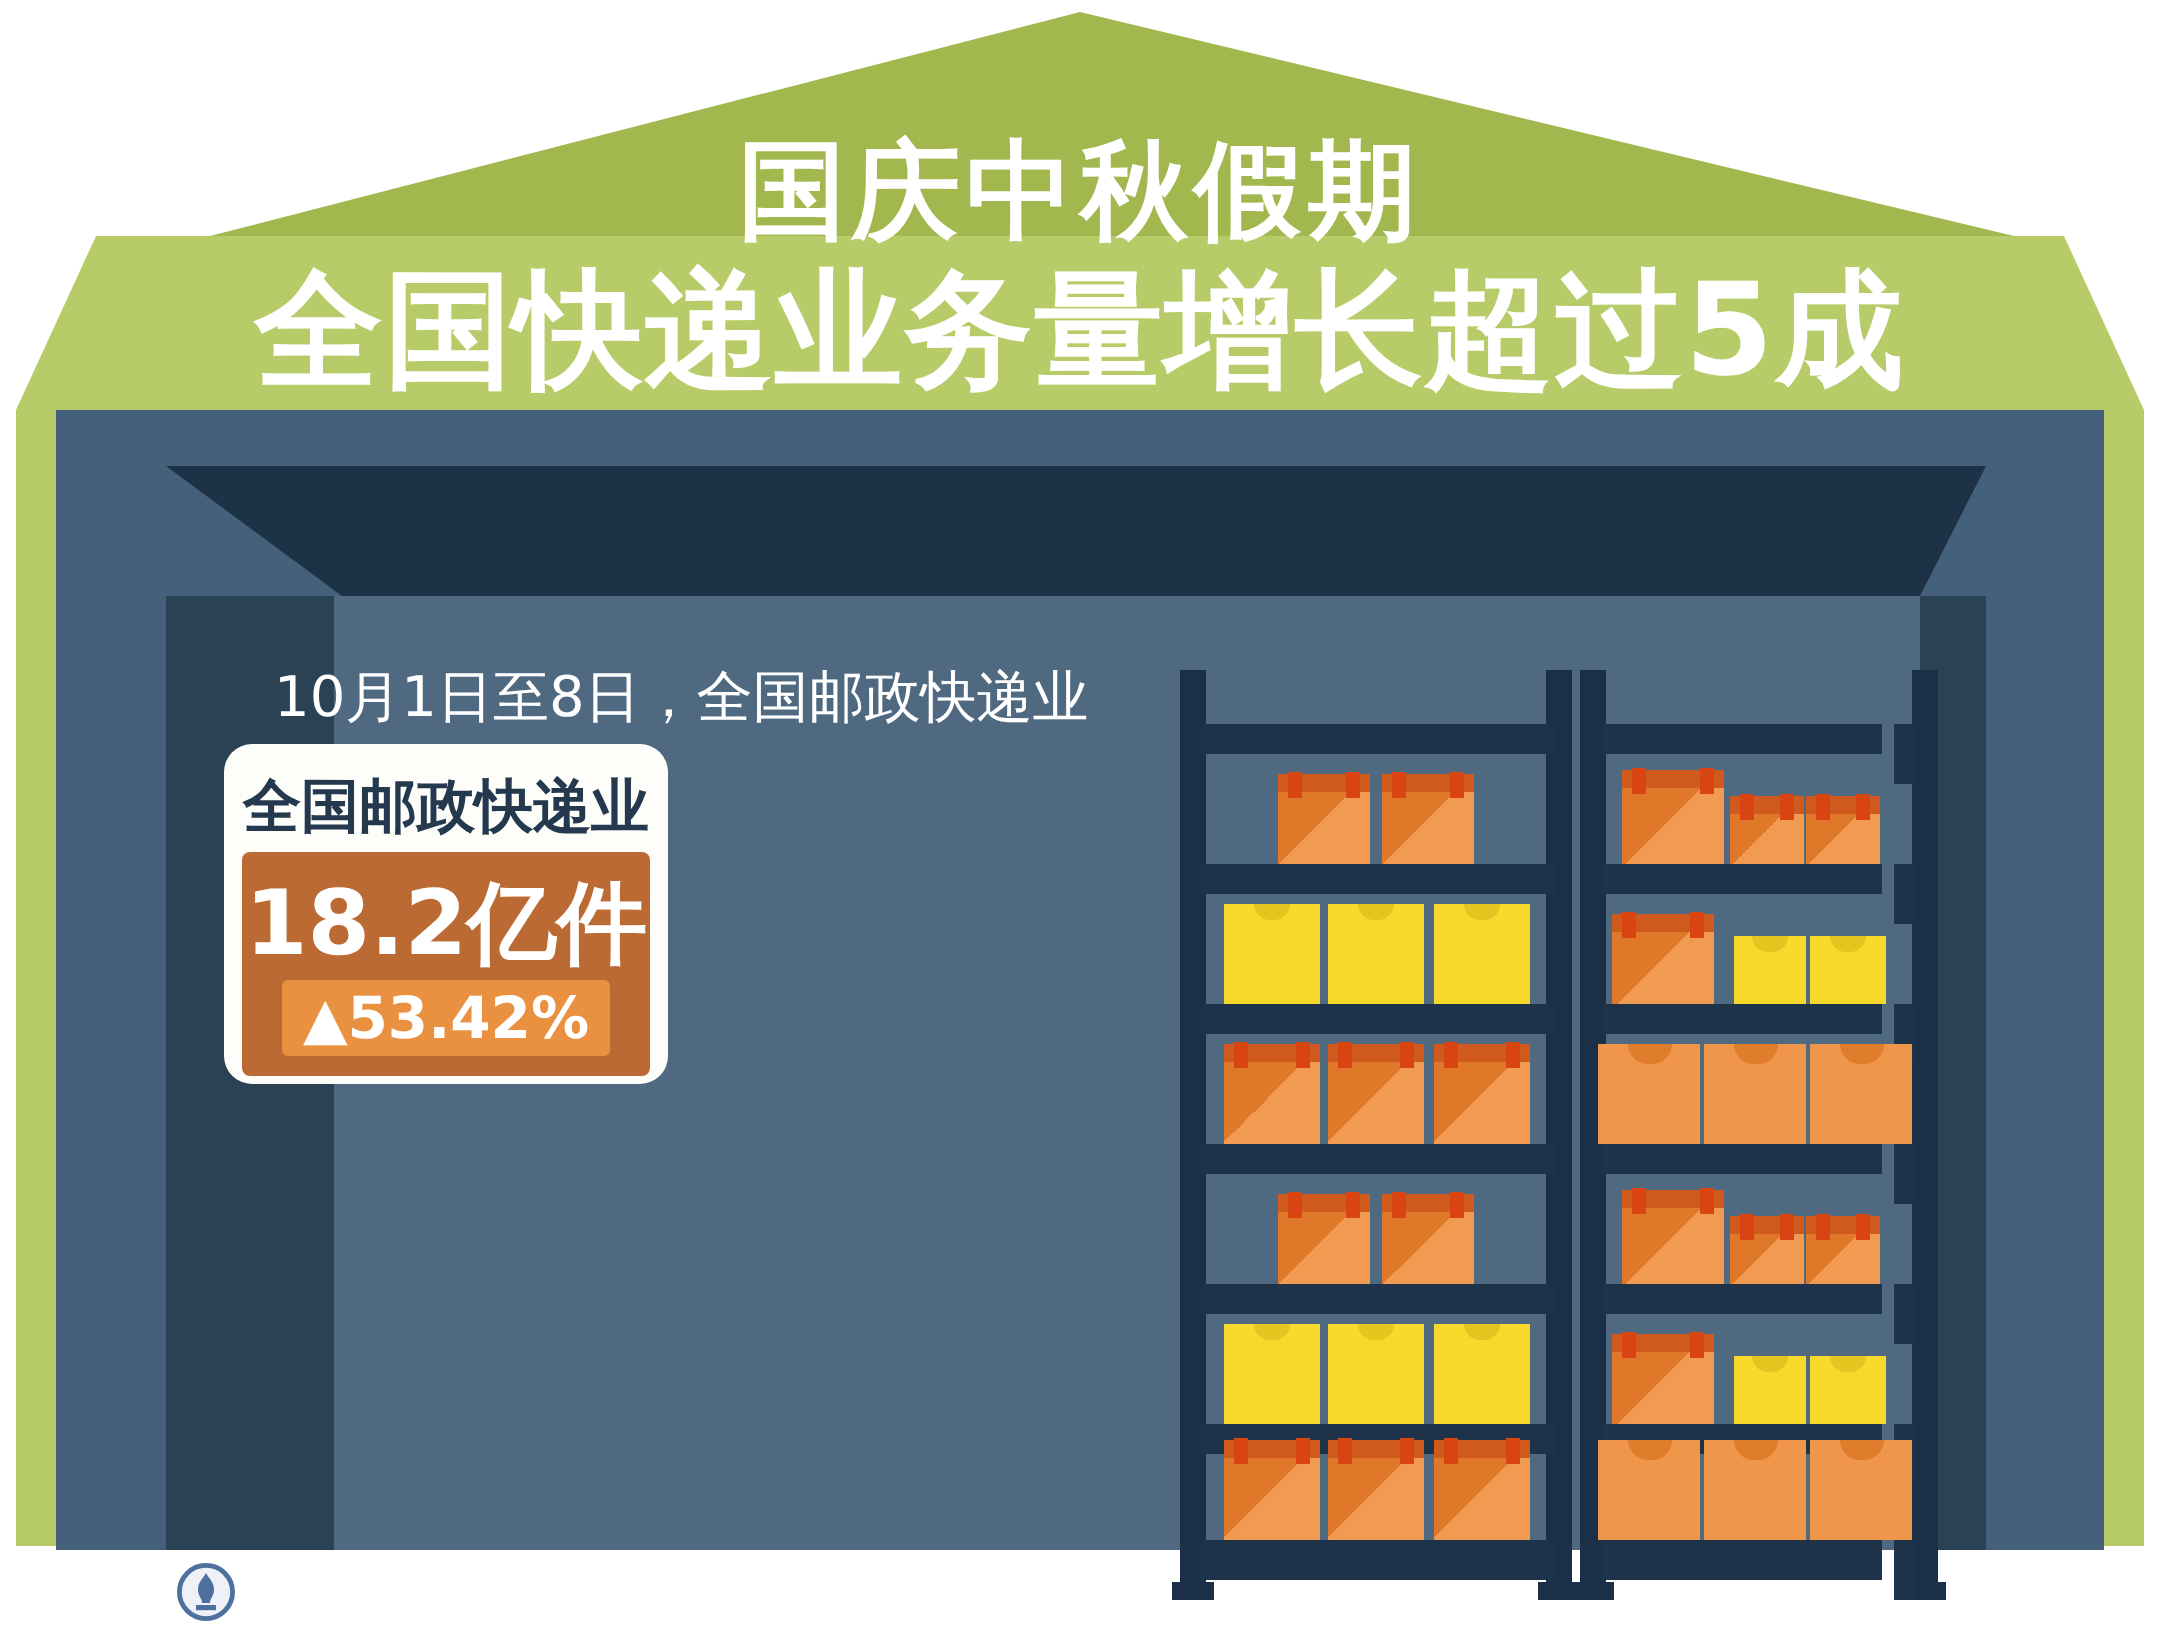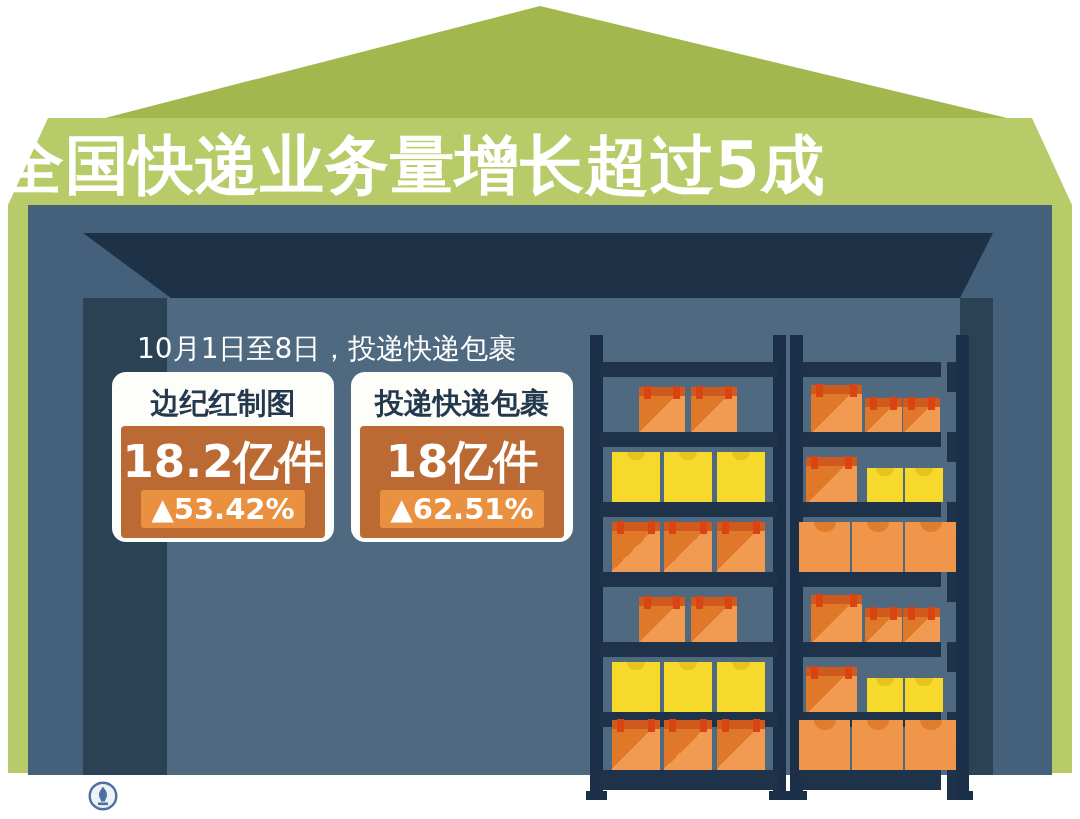--- a/index.html
+++ b/index.html
@@ -5,21 +5,21 @@
   html,body{margin:0;padding:0;background:#ffffff;}
   .page{position:relative;width:1080px;height:819px;background:#ffffff;overflow:hidden;
         font-family:"DejaVu Sans",sans-serif;}
   
   .roof-dark{position:absolute;left:0;top:0;width:1080px;height:210px;background:#a2b84e;
              clip-path:polygon(540px 6px,1007px 118px,105px 118px);}
   .roof-light{position:absolute;left:0;top:0;width:1080px;height:210px;background:#b7cc68;
               clip-path:polygon(48px 118px,1032px 118px,1072px 205px,8px 205px);}
   .title1{position:absolute;left:0;top:60px;width:1080px;text-align:center;color:#ffffff;
           font-size:54px;font-weight:bold;letter-spacing:3px;z-index:3;}
-  .title2{position:absolute;left:0;top:122px;width:1080px;color:#ffffff;
+  .title2{position:absolute;left:0;top:122px;width:1080px;text-align:center;color:#ffffff;
           font-size:64px;font-weight:bold;letter-spacing:1px;z-index:3;}
   
   .stripe{position:absolute;top:205px;width:20px;height:568px;background:#b7cc68;}
   .stripe.l{left:8px}.stripe.r{left:1052px}
   .body-bg{position:absolute;left:28px;top:205px;width:1024px;height:570px;background:#45607a;}
   .interior{position:absolute;left:167px;top:298px;width:793px;height:477px;background:#4f6980;}
   .wall{position:absolute;top:298px;height:477px;background:#2b4154;}
   .wall.l{left:83px;width:84px}.wall.r{left:960px;width:33px}
   .header-band{position:absolute;left:83px;top:233px;width:910px;height:65px;background:#1d3246;
                clip-path:polygon(0 0,910px 0,877px 65px,88px 65px);}
@@ -67,20 +67,21 @@
   .footer-logo{position:absolute;left:88px;top:781px;width:30px;height:30px;z-index:4;}
   .footer-credit{position:absolute;left:128px;top:786px;color:#404040;font-size:23px;z-index:4;}
 </style>
 </head>
 <body>
 
 <div class="page">
 
   <div class="roof-dark"></div>
   <div class="roof-light"></div>
+  <div class="title1">国庆中秋假期</div>
   <div class="title2">全国快递业务量增长超过5成</div>
 
   <div class="stripe l"></div>
   <div class="stripe r"></div>
   <div class="body-bg"></div>
   <div class="interior"></div>
   <div class="wall l"></div>
   <div class="wall r"></div>
   <div class="header-band"></div>
 
@@ -247,37 +248,30 @@
         <div class="notch"></div>
       </div>
       <div class="pkg plain" style="left: 852px; top: 720px; width: 51px; height: 50px;">
         <div class="notch"></div>
       </div>
       <div class="pkg plain" style="left: 905px; top: 720px; width: 51px; height: 50px;">
         <div class="notch"></div>
       </div>
     </div>
 
-  <div class="intro">10月1日至8日，投递快递包裹</div>
+  <div class="intro">10月1日至8日，全国邮政快递业</div>
 
   <div class="stat-card c1">
-    <div class="card-label">边纪红制图</div>
+    <div class="card-label">全国邮政快递业</div>
     <div class="card-box">
       <div class="card-value">18.2亿件</div>
       <div class="card-growth">▲53.42%</div>
     </div>
   </div>
 
-  <div class="stat-card c2">
-    <div class="card-label">投递快递包裹</div>
-    <div class="card-box">
-      <div class="card-value">18亿件</div>
-      <div class="card-growth">▲62.51%</div>
-    </div>
-  </div>
 
 
   <div class="footer-logo">
     <svg width="30" height="30" viewBox="0 0 30 30">
       <circle cx="15" cy="15" r="13.3" fill="#eef2f8" stroke="#4e6fa0" stroke-width="2.4"></circle>
       <path d="M15 5.5 C13 9 11 10 11 14 C11 17 13 18 13 20.5 L17 20.5 C17 18 19 17 19 14 C19 10 17 9 15 5.5 Z" fill="#4e6fa0"></path>
       <rect x="10" y="21.5" width="10" height="2.6" fill="#4e6fa0"></rect>
     </svg>
   </div>
 

